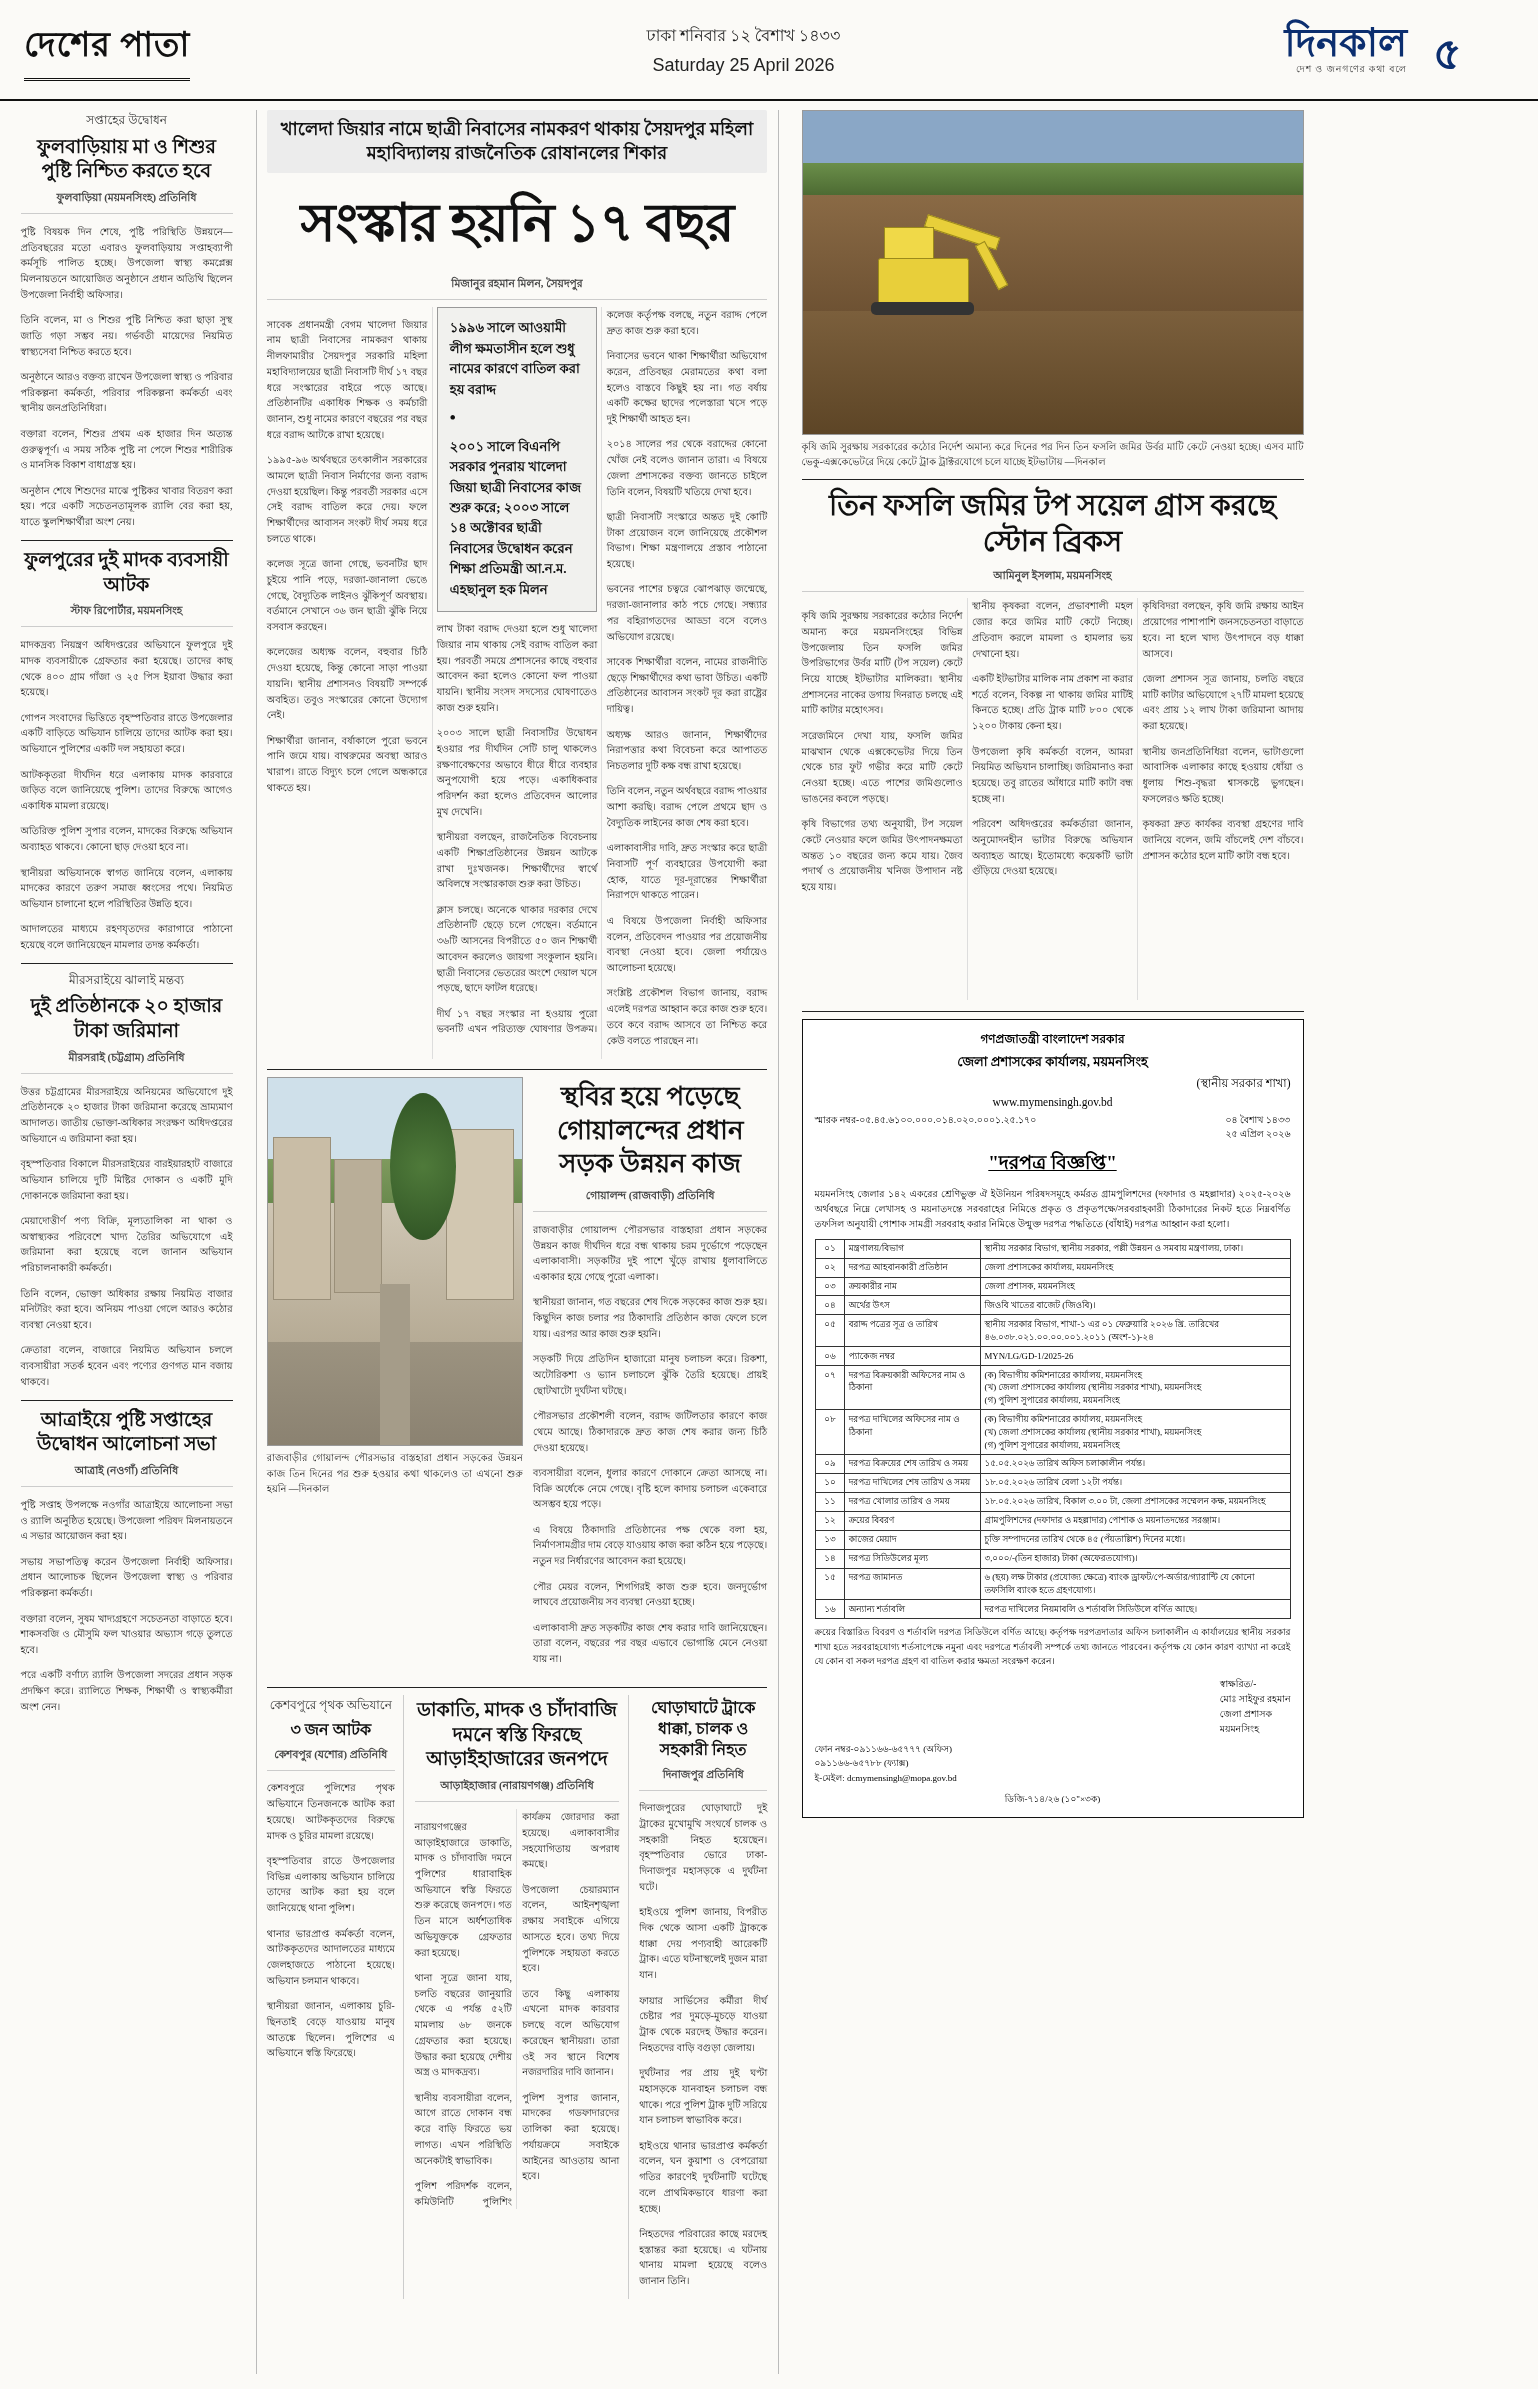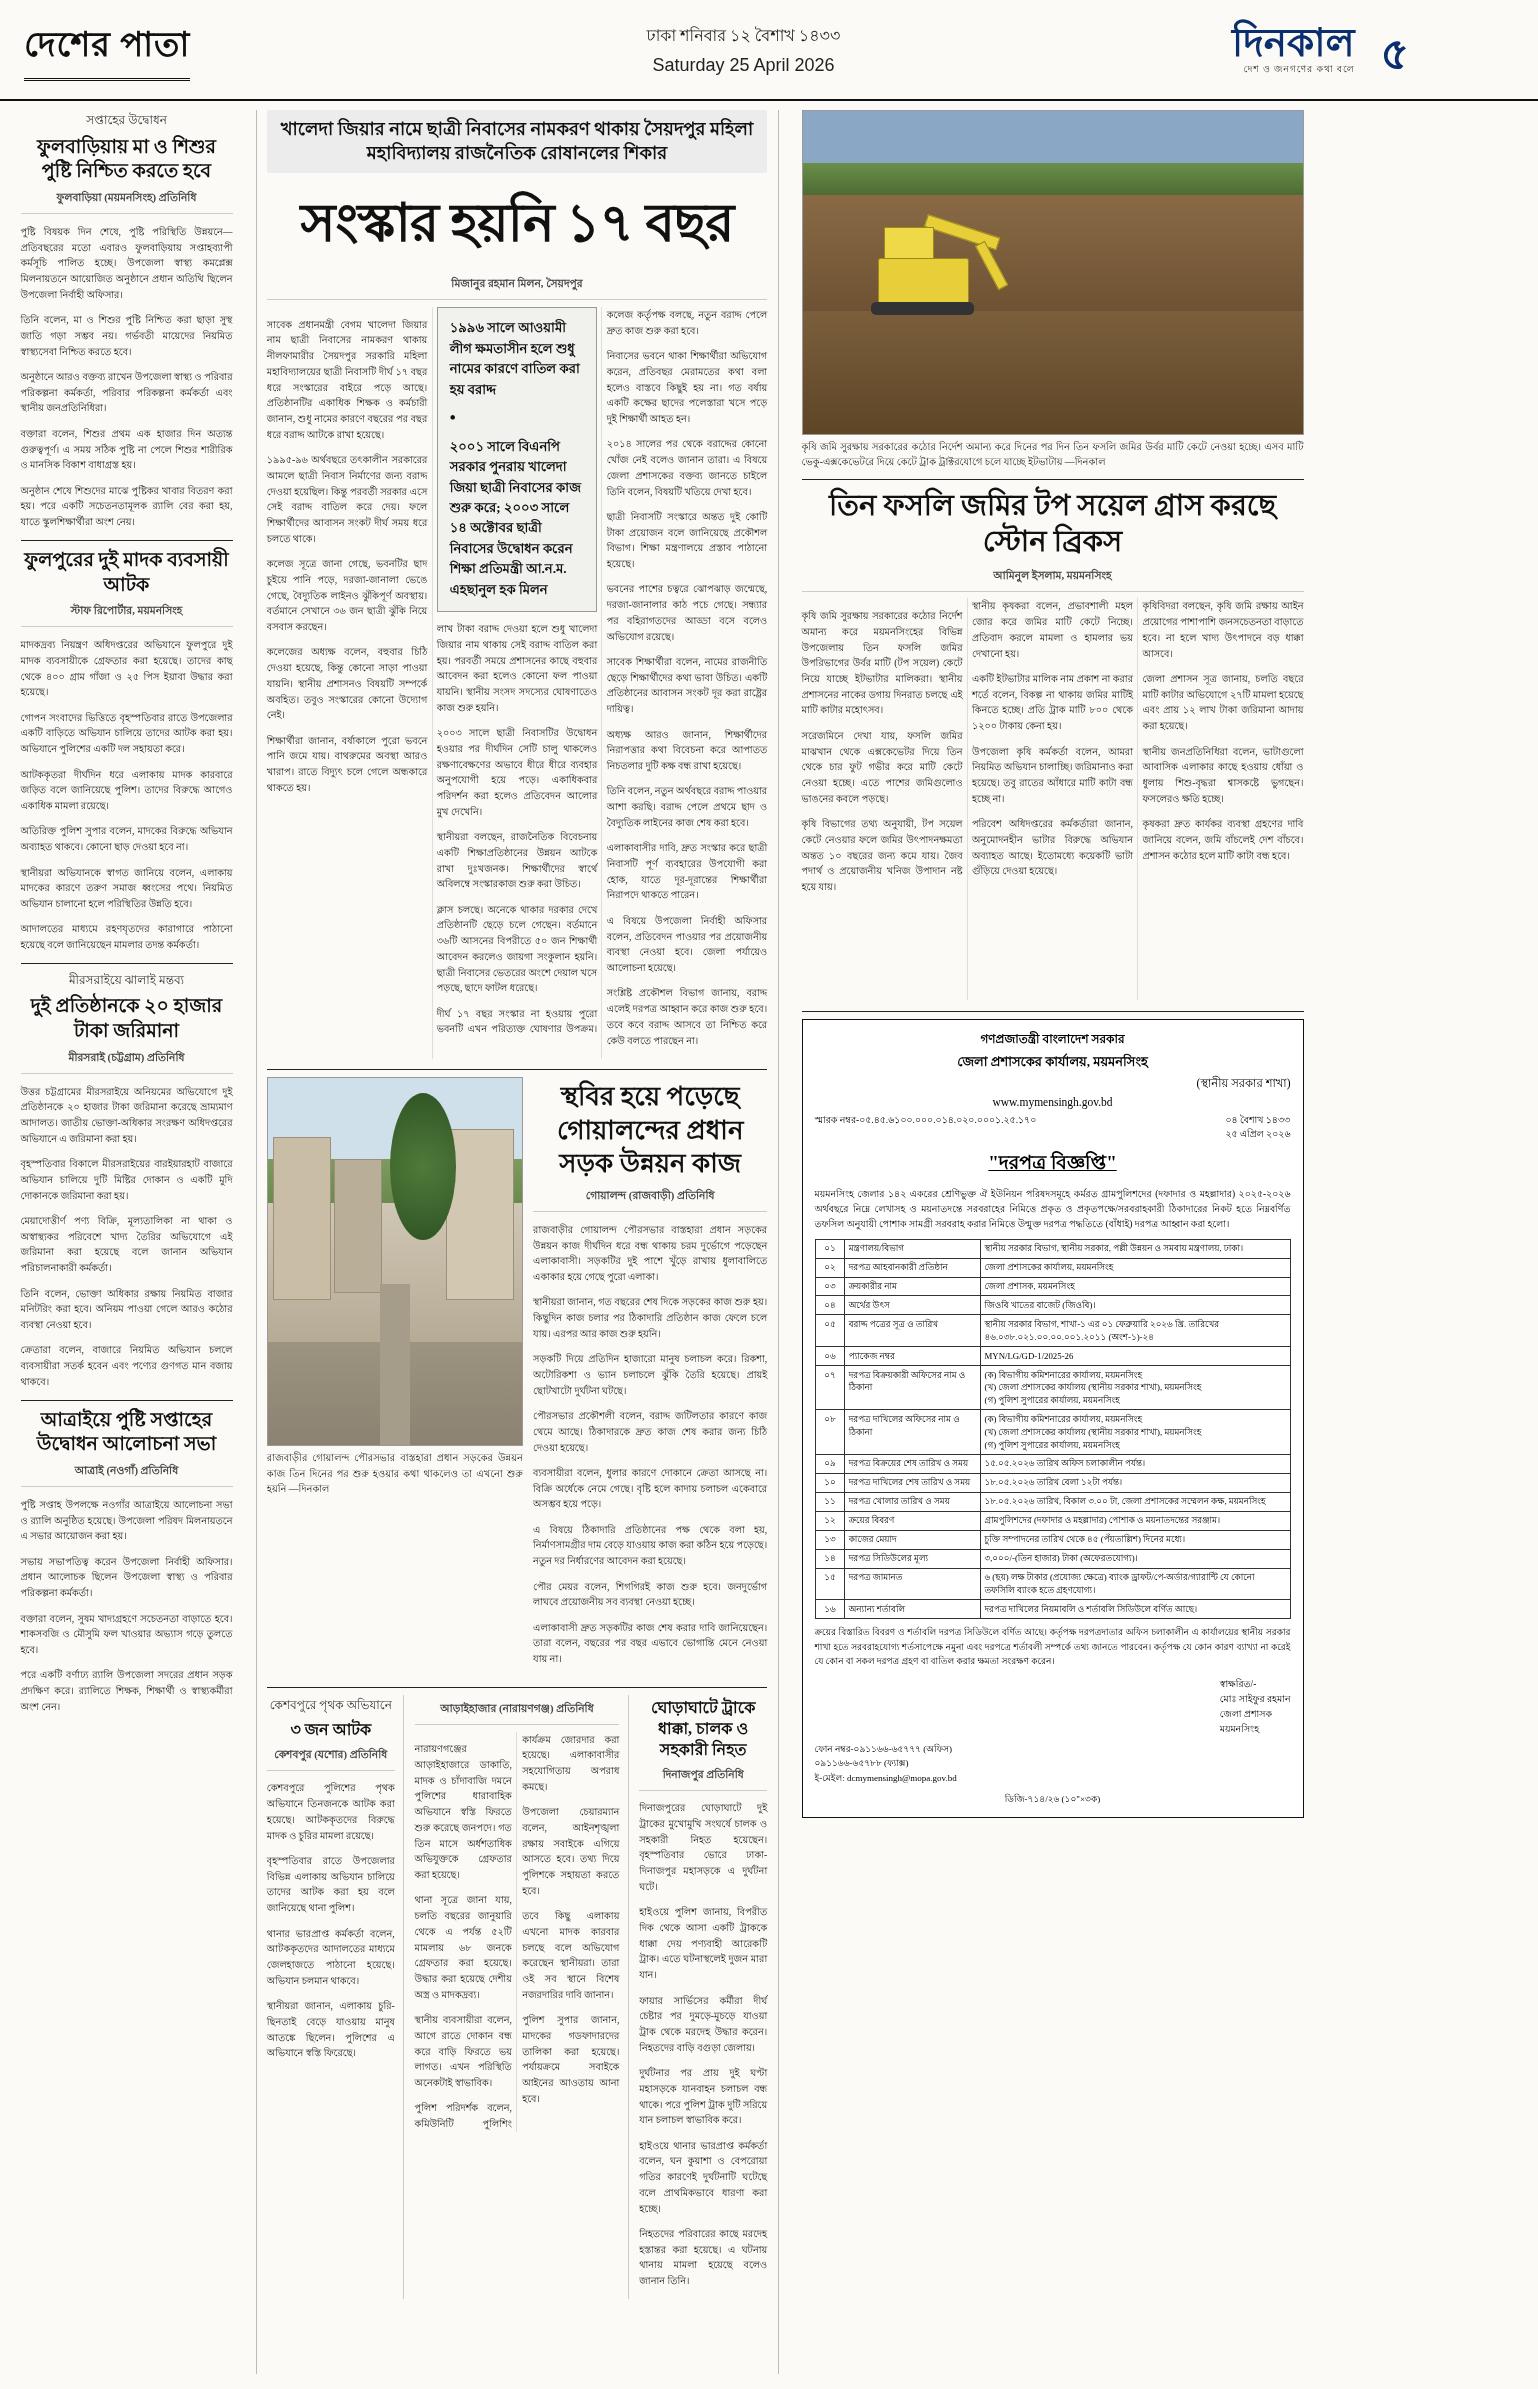--- a/index.html
+++ b/index.html
@@ -15,21 +15,21 @@
     display:flex;align-items:center;padding:0 24px;box-sizing:border-box;
   }
   .mast-left{width:231px;}
   .mast-left .deshpata{
     font-size:34px;font-weight:bold;color:#111;letter-spacing:0.9px;
     border-bottom:3.4px double #111;display:inline-block;padding-bottom:3.4px;
   }
   .mast-center{flex:1;text-align:center;}
   .mast-center .ln1{font-size:16px;color:#222;}
   .mast-center .ln2{font-size:18px;color:#222;margin-top:5.1px;font-family:"Liberation Sans",sans-serif;}
-  .mast-right{width:282px;text-align:right;display:flex;align-items:flex-end;justify-content:flex-start;gap:26px;}
+  .mast-right{width:282px;text-align:right;display:flex;align-items:flex-end;justify-content:center;gap:26px;}
   .mast-right .brand{font-size:39px;font-weight:bold;color:#0b2e6f;line-height:1;}
   .mast-right .brandsub{font-size:9.4px;color:#333;letter-spacing:0.9px;}
   .mast-right .pageno{font-size:44px;font-weight:bold;color:#0b2e6f;line-height:1;}
 
   
   .content{display:flex;padding:8.5px 20.5px 0 20.5px;box-sizing:border-box;gap:23px;height:2273px;}
   .col{box-sizing:border-box;}
   .colA{width:212px;}
   .colB{width:523px;border-left:0.9px solid #bbb;border-right:0.9px solid #bbb;padding:0 10.3px;}
 
@@ -259,20 +259,21 @@
           <div class="hl h-e">৩ জন আটক</div>
           <div class="byline">কেশবপুর (যশোর) প্রতিনিধি</div>
           <div class="body-txt">
             <p>কেশবপুরে পুলিশের পৃথক অভিযানে তিনজনকে আটক করা হয়েছে। আটককৃতদের বিরুদ্ধে মাদক ও চুরির মামলা রয়েছে।</p>
             <p>বৃহস্পতিবার রাতে উপজেলার বিভিন্ন এলাকায় অভিযান চালিয়ে তাদের আটক করা হয় বলে জানিয়েছে থানা পুলিশ।</p>
             <p>থানার ভারপ্রাপ্ত কর্মকর্তা বলেন, আটককৃতদের আদালতের মাধ্যমে জেলহাজতে পাঠানো হয়েছে। অভিযান চলমান থাকবে।</p>
             <p>স্থানীয়রা জানান, এলাকায় চুরি-ছিনতাই বেড়ে যাওয়ায় মানুষ আতঙ্কে ছিলেন। পুলিশের এ অভিযানে স্বস্তি ফিরেছে।</p>
           </div>
         </div>
         <div style="flex:1;border-right:0.9px solid #ccc;padding-right:8.5px;">
+          <div class="hl h-d">ডাকাতি, মাদক ও চাঁদাবাজি দমনে স্বস্তি ফিরছে আড়াইহাজারের জনপদে</div>
           <div class="byline">আড়াইহাজার (নারায়ণগঞ্জ) প্রতিনিধি</div>
           <div class="body-txt two-col">
             <p>নারায়ণগঞ্জের আড়াইহাজারে ডাকাতি, মাদক ও চাঁদাবাজি দমনে পুলিশের ধারাবাহিক অভিযানে স্বস্তি ফিরতে শুরু করেছে জনপদে। গত তিন মাসে অর্ধশতাধিক অভিযুক্তকে গ্রেফতার করা হয়েছে।</p>
             <p>থানা সূত্রে জানা যায়, চলতি বছরের জানুয়ারি থেকে এ পর্যন্ত ৫২টি মামলায় ৬৮ জনকে গ্রেফতার করা হয়েছে। উদ্ধার করা হয়েছে দেশীয় অস্ত্র ও মাদকদ্রব্য।</p>
             <p>স্থানীয় ব্যবসায়ীরা বলেন, আগে রাতে দোকান বন্ধ করে বাড়ি ফিরতে ভয় লাগত। এখন পরিস্থিতি অনেকটাই স্বাভাবিক।</p>
             <p>পুলিশ পরিদর্শক বলেন, কমিউনিটি পুলিশিং কার্যক্রম জোরদার করা হয়েছে। এলাকাবাসীর সহযোগিতায় অপরাধ কমছে।</p>
             <p>উপজেলা চেয়ারম্যান বলেন, আইনশৃঙ্খলা রক্ষায় সবাইকে এগিয়ে আসতে হবে। তথ্য দিয়ে পুলিশকে সহায়তা করতে হবে।</p>
             <p>তবে কিছু এলাকায় এখনো মাদক কারবার চলছে বলে অভিযোগ করেছেন স্থানীয়রা। তারা ওই সব স্থানে বিশেষ নজরদারির দাবি জানান।</p>
             <p>পুলিশ সুপার জানান, মাদকের গডফাদারদের তালিকা করা হয়েছে। পর্যায়ক্রমে সবাইকে আইনের আওতায় আনা হবে।</p>
           </div>

